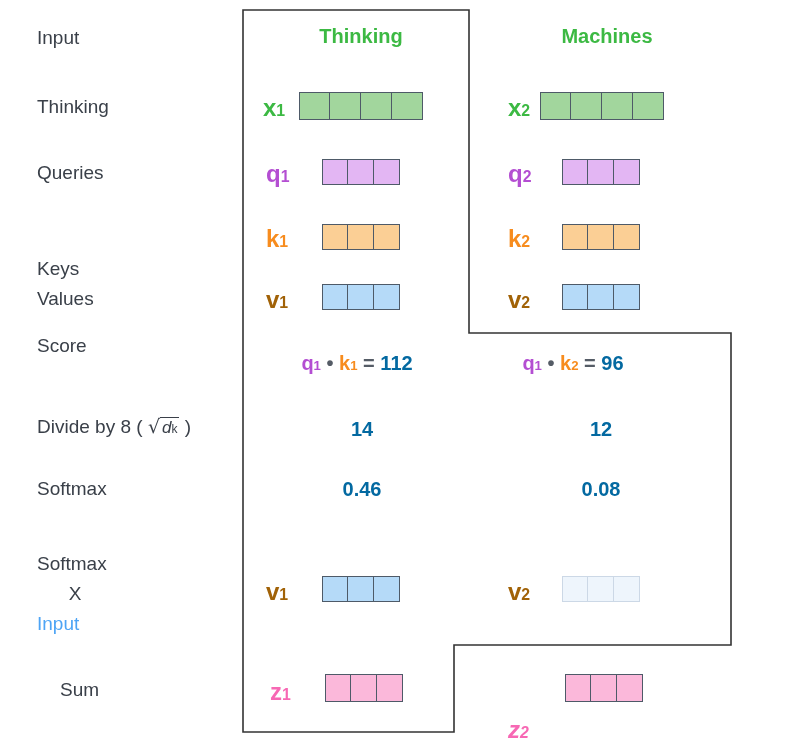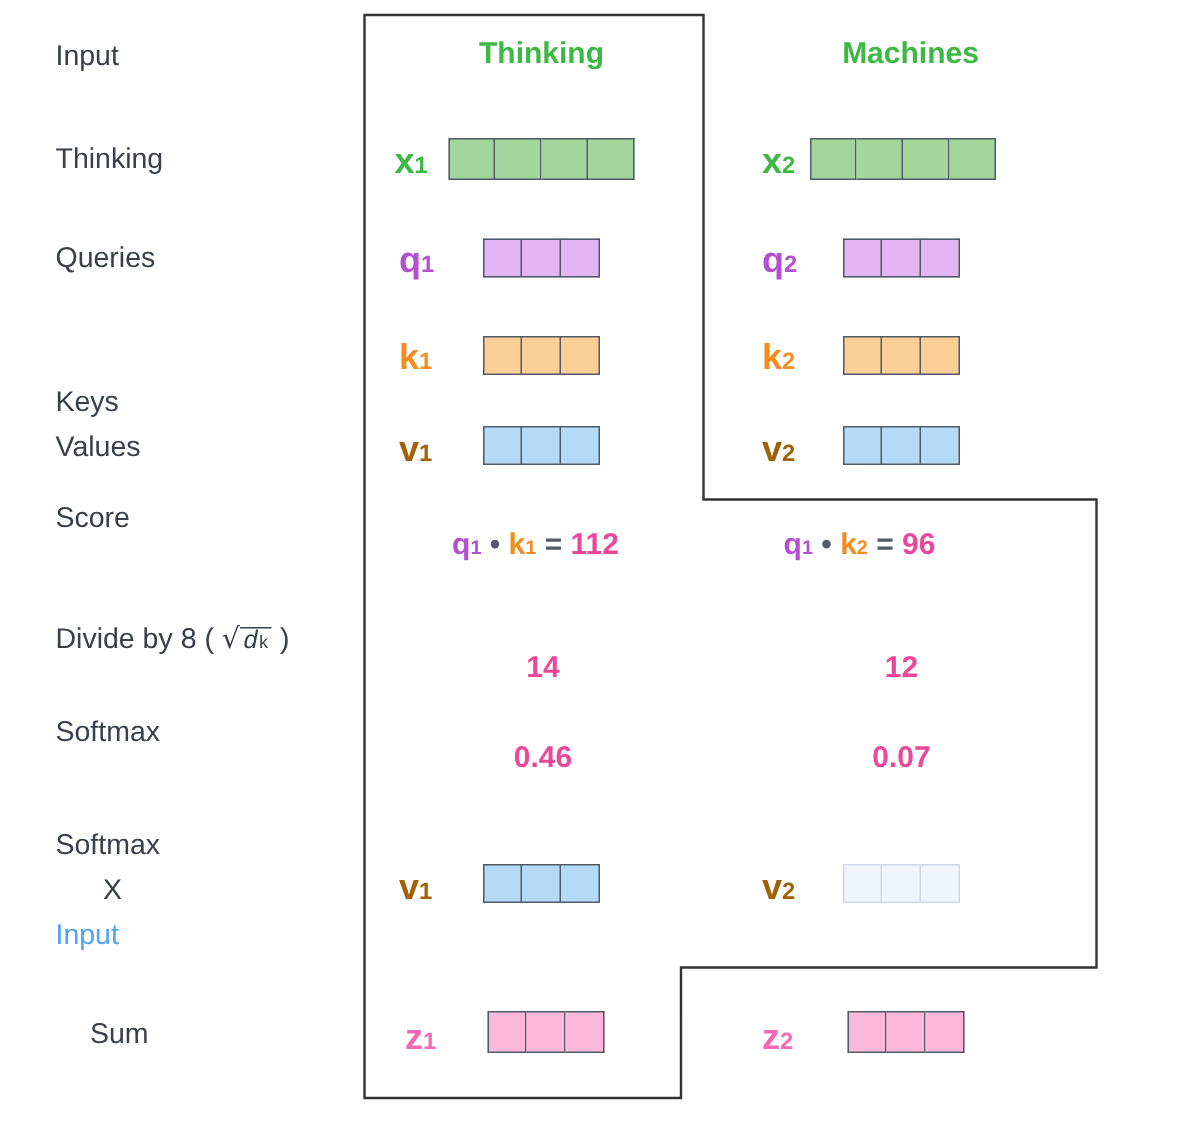--- a/index.html
+++ b/index.html
@@ -10,42 +10,42 @@
   .lbl-blue{color:#4da4f5;}
   .hdr{position:absolute;font-size:20px;font-weight:700;color:#3cb943;transform:translateX(-50%);white-space:nowrap;}
 
   .vlabel{position:absolute;font-size:24px;font-weight:700;white-space:nowrap;}
   .vlabel sub,.score sub{font-size:0.66em;vertical-align:baseline;}
   .c-green{color:#3cb943;}
   .c-purple{color:#b44ed2;}
   .c-orange{color:#f78c1e;}
   .c-blue{color:#a16207;}
   .c-pink{color:#f768b4;}
-  .c-olive{color:#ec4899;margin-top:16px;}
+  .c-olive{color:#0369a1;}
   .c-dark{color:#555c66;}
 
   .cells{position:absolute;display:flex;}
   .cell{box-sizing:border-box;border:1.5px solid #4e5a68;}
   .cell + .cell{border-left:none;}
   .emb .cell{width:31px;height:28px;}
   .qkv .cell{width:26px;height:26px;}
   .sumc .cell{width:26px;height:28px;}
   .green-f .cell{background:#a2d69d;}
   .purple-f .cell{background:#e3b6f3;}
   .orange-f .cell{background:#fbcf95;}
   .blue-f .cell{background:#b5daf8;}
   .pink-f .cell{background:#fbb8da;}
   .faded-f .cell{background:#eef5fc;border-color:#ccd8e6;}
 
   .score{position:absolute;font-size:20px;font-weight:700;transform:translateX(-50%);white-space:nowrap;}
 
   .stack{line-height:30px;}
   .stack .x-line{display:block;text-align:center;width:76px;}
   .sqrt-sym{font-family:"DejaVu Serif",serif;font-size:19px;}
-  .ovl{display:inline-block;border-top:1.4px solid #3a4049;font-family:Liberation Mono, monospace;font-style:italic;font-size:17px;line-height:19px;padding:0 2px;}
+  .ovl{display:inline-block;border-top:1.4px solid #3a4049;font-family:Liberation Sans, sans-serif;font-style:italic;font-size:17px;line-height:19px;padding:0 2px;}
   .ovl sub{font-size:12px;font-style:normal;vertical-align:baseline;}
 </style>
 </head>
 <body>
 
 <div class="canvas">
 
   <svg class="outline" width="786" height="747" viewBox="0 0 786 747">
     <polygon points="243,10 469,10 469,333 731,333 731,645 454,645 454,732 243,732" fill="none" stroke="#333333" stroke-width="1.6"></polygon>
   </svg>
@@ -127,41 +127,41 @@
   </div>
 
   <div class="score" style="left:357px;top:352px;"><span class="c-purple"><span>q</span><sub>1</sub></span><span class="c-dark"> <span>•</span> </span><span class="c-orange"><span>k</span><sub>1</sub></span><span class="c-dark"> <span>=</span> </span><span class="c-olive">112</span></div>
 
   <div class="score" style="left:573px;top:352px;"><span class="c-purple"><span>q</span><sub>1</sub></span><span class="c-dark"> <span>•</span> </span><span class="c-orange"><span>k</span><sub>2</sub></span><span class="c-dark"> <span>=</span> </span><span class="c-olive">96</span></div>
 
   <div class="score c-olive" style="left:362px;top:418px;">14</div>
   <div class="score c-olive" style="left:601px;top:418px;">12</div>
 
   <div class="score c-olive" style="left:362px;top:478px;">0.46</div>
-  <div class="score c-olive" style="left:601px;top:478px;">0.07</div>
+  <div class="score c-olive" style="left:601px;top:478px;">0.08</div>
 
   <div class="vlabel c-blue" style="left:266px;top:578px;"><span>v</span><sub>1</sub></div>
   <div class="cells qkv blue-f" style="left:322px;top:576px;">
     <div class="cell"></div>
       <div class="cell"></div>
       <div class="cell"></div>
   </div>
   <div class="vlabel c-blue" style="left:508px;top:578px;"><span>v</span><sub>2</sub></div>
   <div class="cells qkv faded-f" style="left:562px;top:576px;">
     <div class="cell"></div>
       <div class="cell"></div>
       <div class="cell"></div>
   </div>
 
   <div class="vlabel c-pink" style="left:270px;top:678px;"><span>z</span><sub>1</sub></div>
   <div class="cells sumc pink-f" style="left:325px;top:674px;">
     <div class="cell"></div>
       <div class="cell"></div>
       <div class="cell"></div>
   </div>
-  <div class="vlabel c-pink" style="left:508px;top:678px;"><span>z</span><sub>2</sub></div>
+  <div class="vlabel c-pink" style="left:508px;top:716px;font-style:italic;"><span>z</span><sub>2</sub></div>
   <div class="cells sumc pink-f" style="left:565px;top:674px;">
     <div class="cell"></div>
       <div class="cell"></div>
       <div class="cell"></div>
   </div>
 
 </div>
 
 </body></html>

